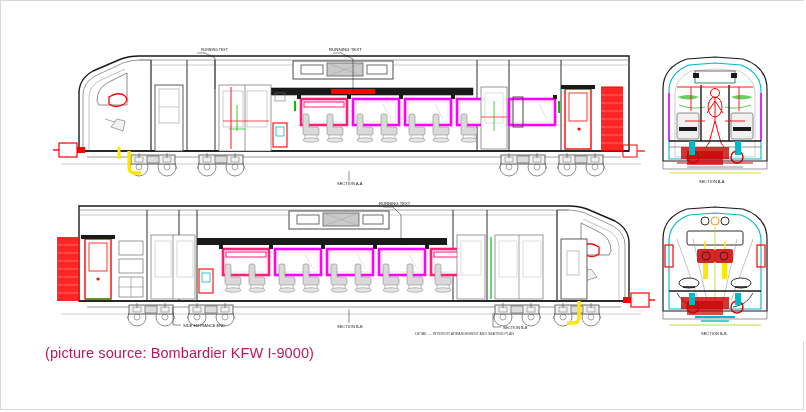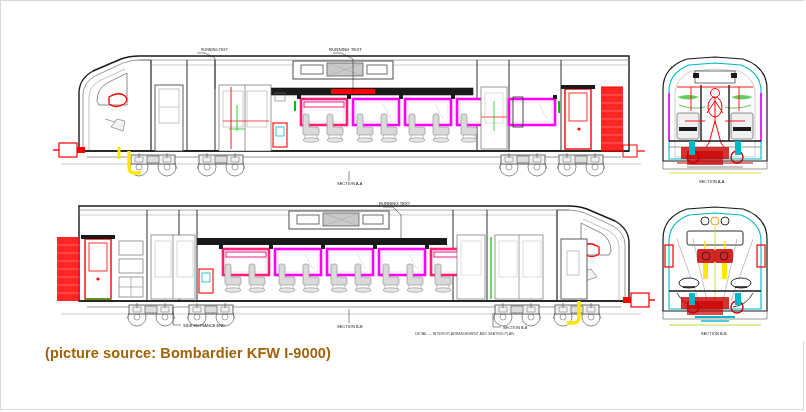--- a/index.html
+++ b/index.html
@@ -18,24 +18,23 @@
   }
   #figure{
     position:absolute;
     left:0;top:0;
     width:804px;height:340px;
   }
   #caption{
     position:absolute;
     left:44px;top:344px;
     font-size:14.5px;
-    color:#a16207;
+    color:#be185d;
     letter-spacing:.1px;
     white-space:nowrap;
-    font-weight:bold;
   }
   svg{display:block;}
 </style>
 </head>
 <body>
 
 <div id="page">
 
   <div id="figure">
     <svg viewBox="0 0 804 340" width="804" height="340">

